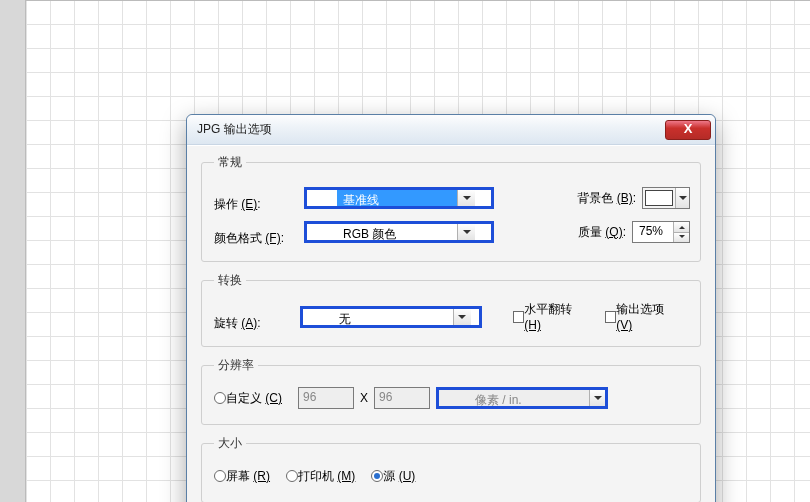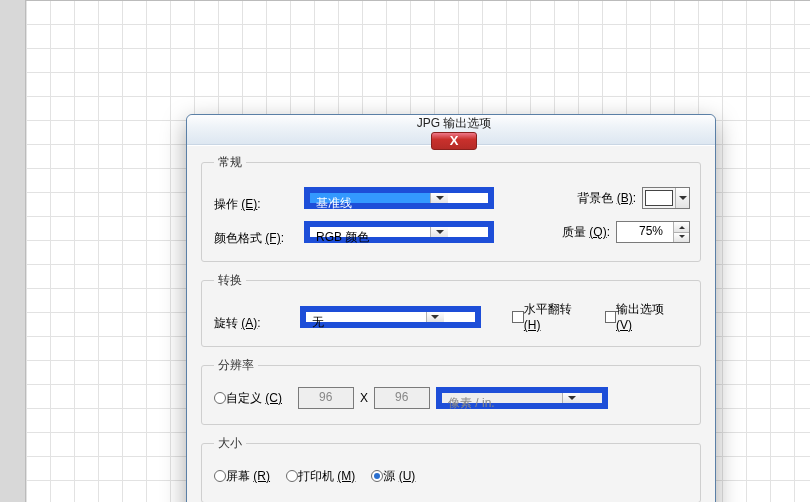--- a/index.html
+++ b/index.html
@@ -51,21 +51,20 @@
     box-shadow: 0 8px 24px rgba(0,0,0,0.35), 0 0 0 1px rgba(255,255,255,0.4) inset;
   }
   .titlebar {
     height: 30px;
     background: linear-gradient(#fdfdfe, #eef3f8 40%, #dde7f1);
     border-bottom: 1px solid #c9d6e4;
     border-radius: 6px 6px 0 0;
     display: flex;
     align-items: center;
     padding: 0 4px 0 10px;
-    flex-direction: column;
   }
   .titlebar-title {
     flex: 1;
     color: #222;
   }
   .close-btn {
     width: 46px;
     height: 20px;
     background: linear-gradient(#e78, #c9302c 40%, #b52b27);
     border: 1px solid #8a1f1c;
@@ -106,23 +105,24 @@
     width: 84px;
     text-align: left;
     margin-top: 13px;
   }
   .underline { text-decoration: underline; }
 
   
   .combo {
     display: inline-flex;
     align-items: stretch;
-    border: 6px solid #1d4ed8;
+    border: 3px solid #1d4ed8;
     background: #fff;
     height: 22px;
+    padding-left: 30px;
   }
   .combo .val {
     padding: 2px 6px;
     min-width: 120px;
     line-height: 16px;
     white-space: nowrap;
   }
   .combo.selected .val {
     background: #3399ff;
     color: #fff;
@@ -140,35 +140,35 @@
     margin-top: 4px;
   }
   .combo.disabled { background: #eee; color: #888; }
   .combo.disabled .val { color: #888; }
 
   
   .txt {
     border: 1px solid #7a7a7a;
     background: #fff;
     height: 22px;
-    padding: 2px 20px;
+    padding: 2px 4px;
     width: 56px;
     text-align: left;
   }
   .txt.disabled { background: #eee; color: #888; }
 
   
   .spin {
     display: inline-flex;
     align-items: stretch;
     border: 1px solid #7a7a7a;
     background: #fff;
     height: 22px;
   }
-  .spin .sv { padding: 2px 6px; width: 40px; margin-left: 16px; }
+  .spin .sv { padding: 2px 6px; width: 40px; }
   .spin .btns {
     display: flex; flex-direction: column;
     width: 16px;
     border-left: 1px solid #b0b0b0;
   }
   .spin .btns div {
     flex: 1;
     background: linear-gradient(#fefefe,#e4e4e4);
     display: flex; align-items: center; justify-content: center;
   }

